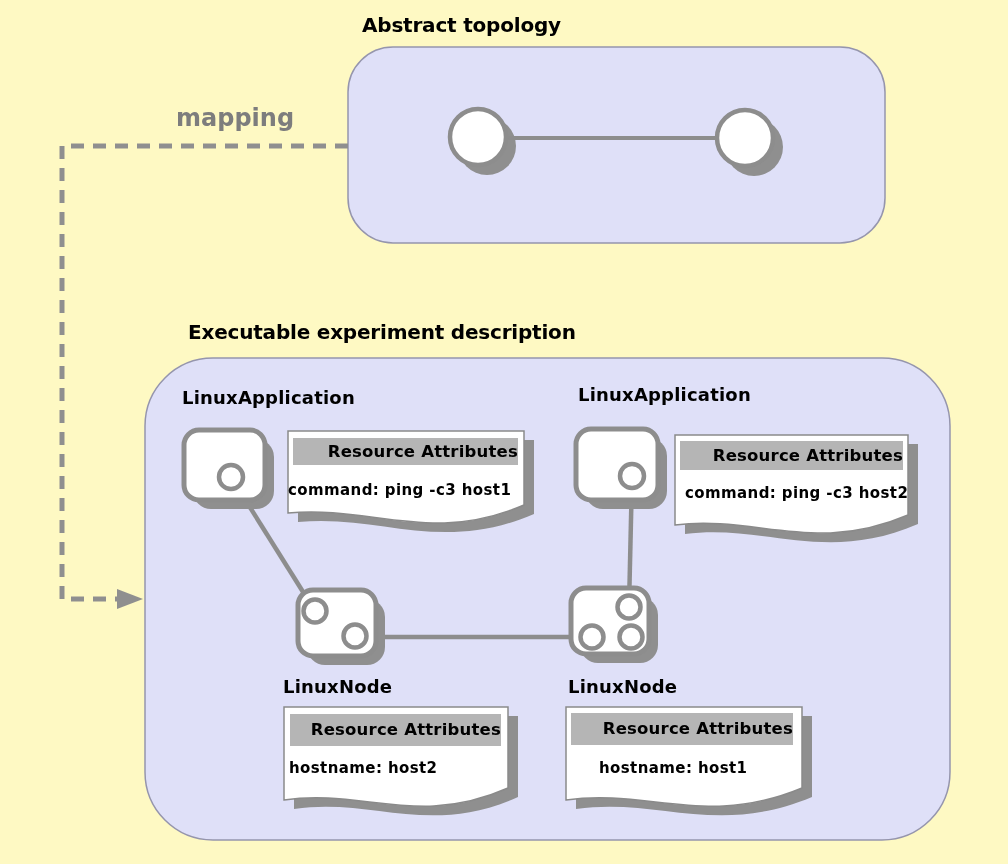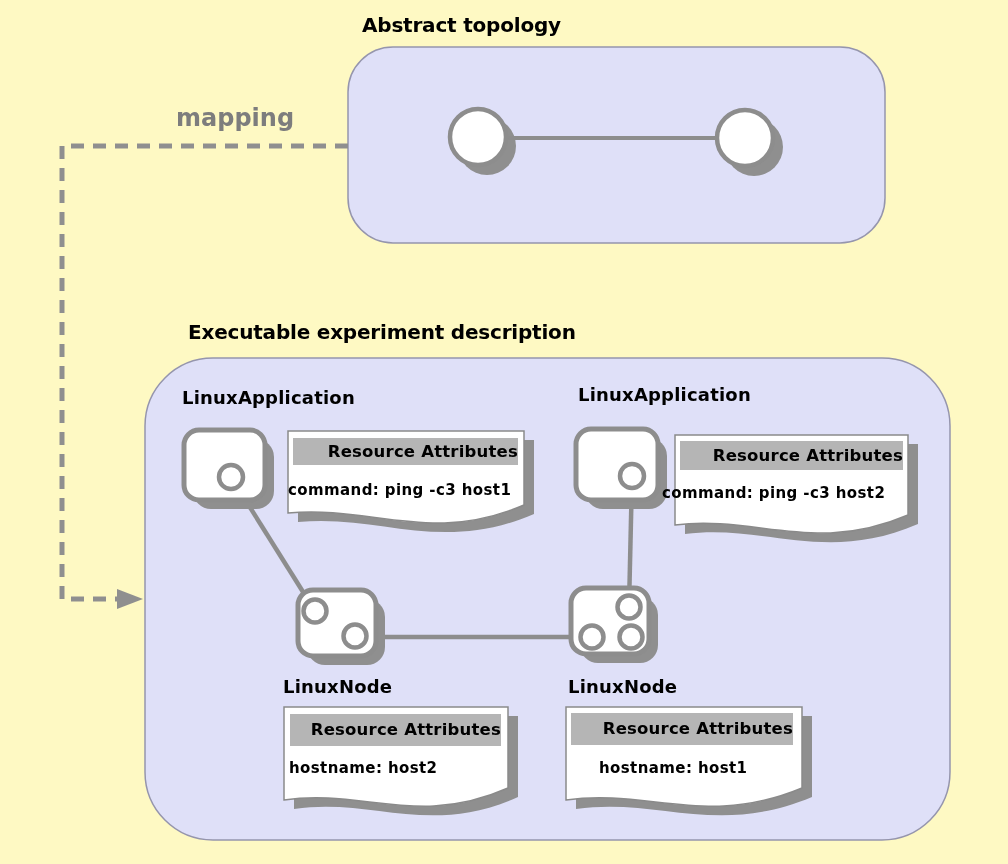--- a/index.html
+++ b/index.html
@@ -118,21 +118,21 @@
   <div class="lbl entity-lbl" style="left:578px; top:384px;">LinuxApplication</div>
 
   <div class="lbl entity-lbl" style="left:283px; top:676px;">LinuxNode</div>
 
   <div class="lbl entity-lbl" style="left:568px; top:676px;">LinuxNode</div>
 
   <div class="lbl note-header" style="left:293px; top:442px; width:225px;">Resource Attributes</div>
   <div class="lbl note-body" style="left:288px; top:481px;">command: ping -c3 host1</div>
 
   <div class="lbl note-header" style="left:680px; top:446px; width:223px;">Resource Attributes</div>
-  <div class="lbl note-body" style="left:662px; top:484px;">command: ping -c3 host2</div>
+  <div class="lbl note-body" style="left:685px; top:484px;">command: ping -c3 host2</div>
 
   <div class="lbl note-header" style="left:290px; top:720px; width:211px;">Resource Attributes</div>
   <div class="lbl note-body" style="left:289px; top:759px;text-align:right;">hostname: host2</div>
 
   <div class="lbl note-header" style="left:571px; top:719px; width:222px;">Resource Attributes</div>
   <div class="lbl note-body" style="left:599px; top:759px;">hostname: host1</div>
 
 </div>
 
 </body></html>

